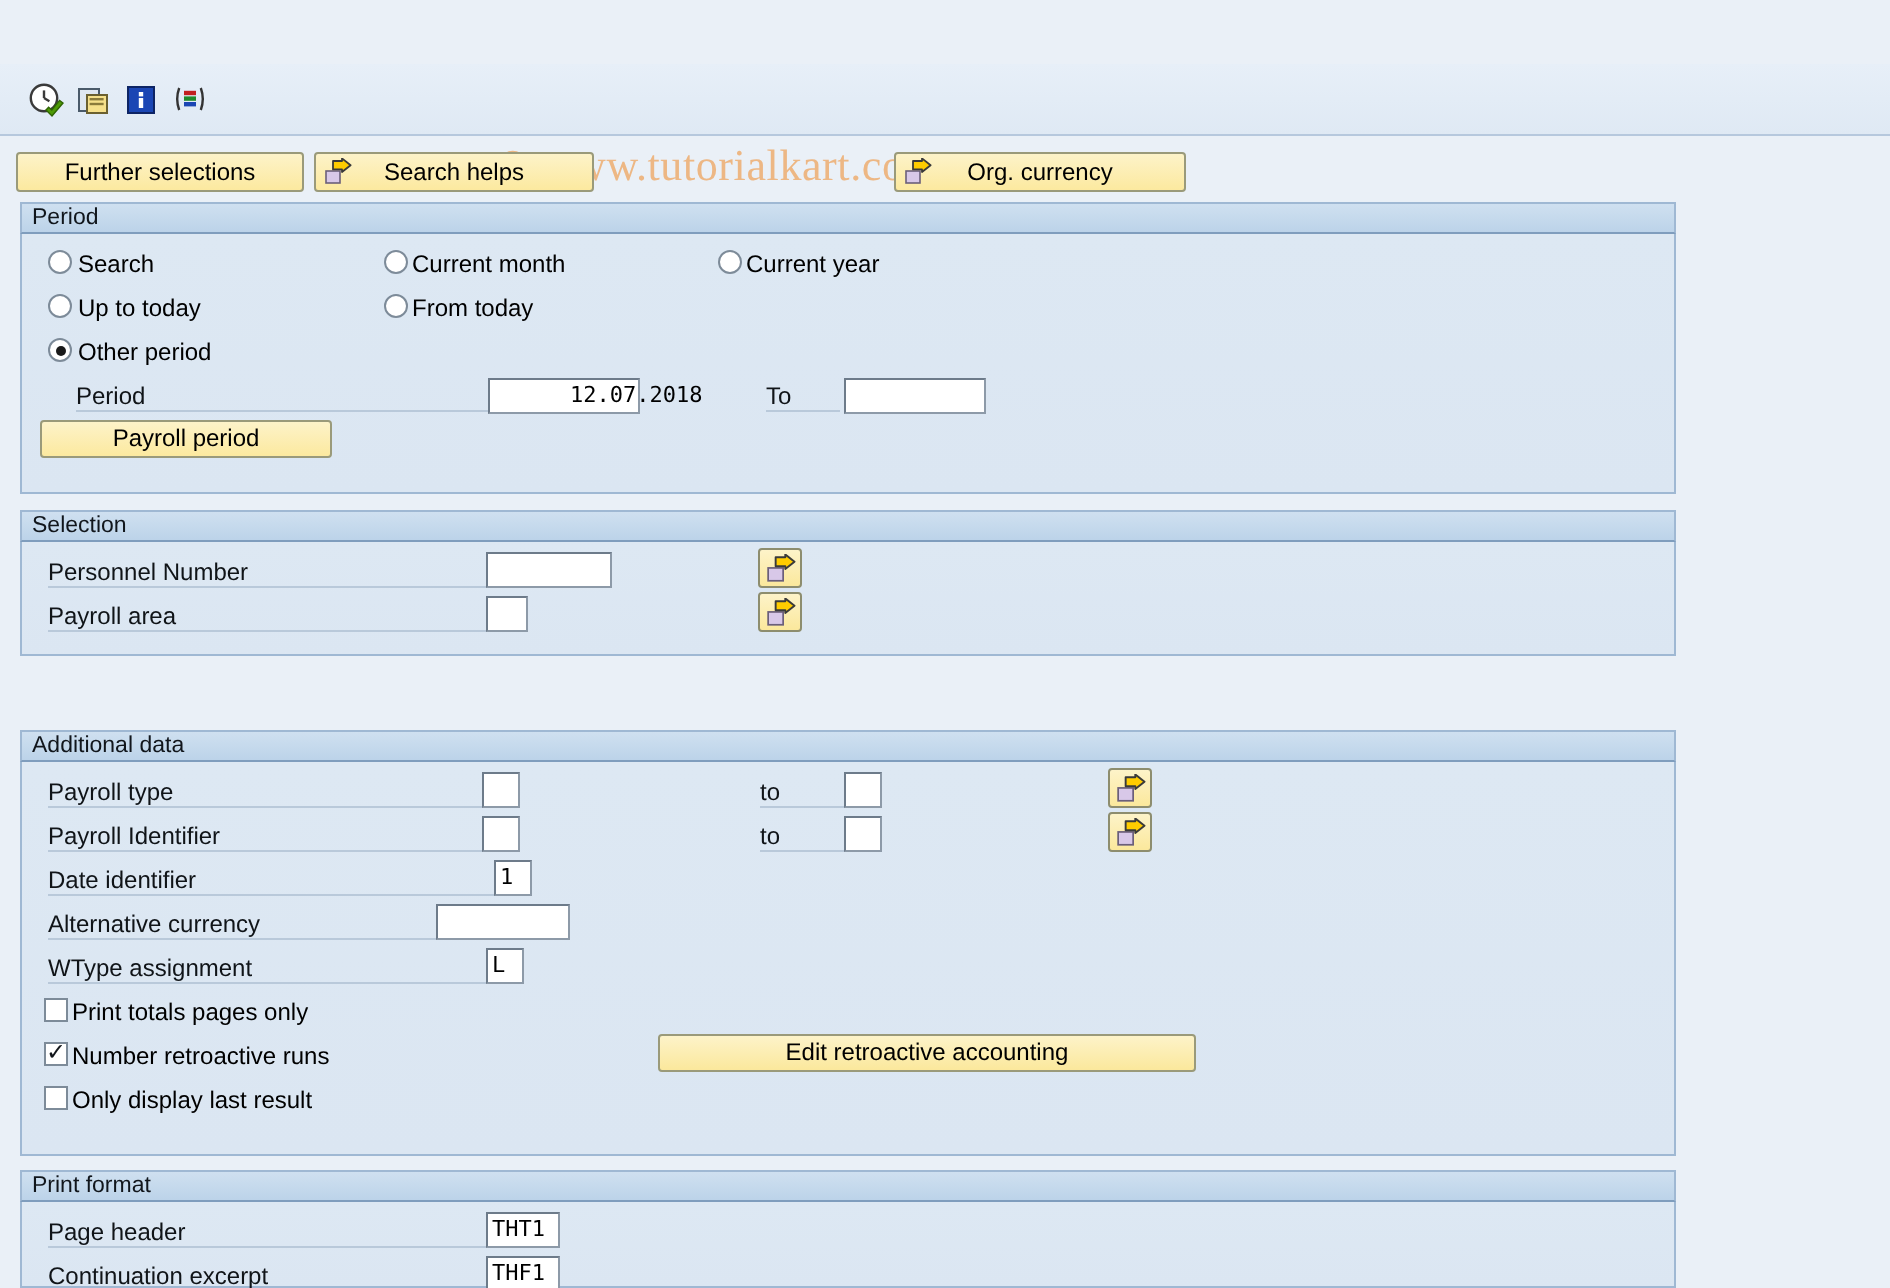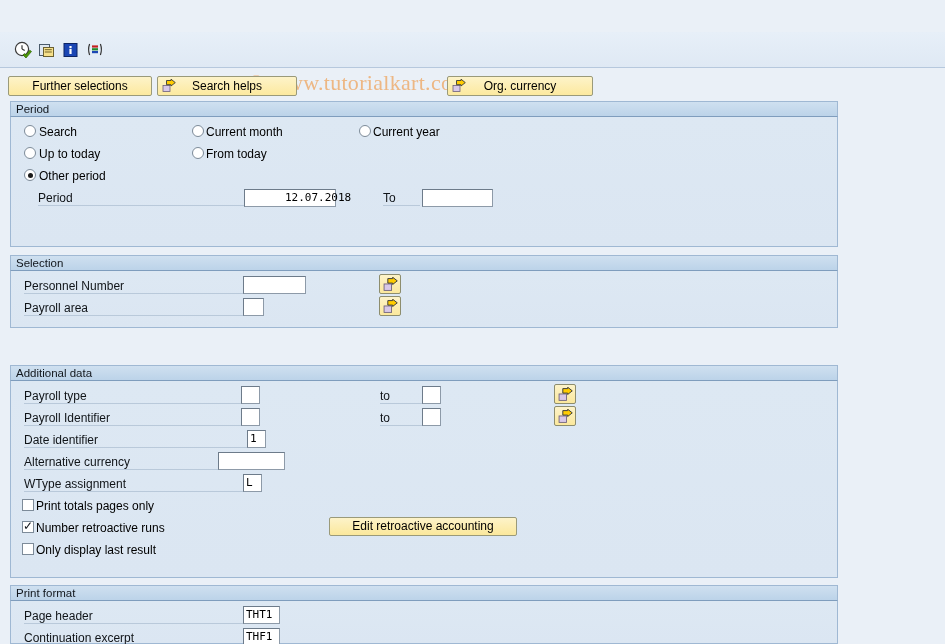--- a/index.html
+++ b/index.html
@@ -262,26 +262,27 @@
   <div class="rlbl" style="left:39px; top:147px;">Up to today</div>
 
   <div class="radio" style="left:192px; top:147px;"></div>
   <div class="rlbl" style="left:206px; top:147px;">From today</div>
 
   <div class="radio on" style="left:24px; top:169px;"></div>
   <div class="rlbl" style="left:39px; top:169px;">Other period</div>
 
   <div class="lbl" style="left:38px; top:191px;">Period</div>
   <div class="lblline" style="left:38px; top:205px; width:206px;"></div>
-  <div class="fld" style="left:244px; top:189px; width:92px;padding-left:40px;">12.07.2018</div>
+  <div class="fld" style="left:244px; top:189px; width:76px;padding-left:40px;">12.07.2018</div>
 
   <div class="lbl" style="left:383px; top:191px;">To</div>
   <div class="lblline" style="left:383px; top:205px; width:37px;"></div>
   <div class="fld" style="left:422px; top:189px; width:71px;"></div>
 
+  <div class="sapbtn" style="left:20px; top:210px; width:146px; height:19px; line-height:17px;">Payroll period</div>
 
   <div class="panel-hd" style="top:255px;">Selection</div>
   <div class="panel" style="top:271px; height:57px;"></div>
 
   <div class="lbl" style="left:24px; top:279px;">Personnel Number</div>
   <div class="lblline" style="left:24px; top:293px; width:219px;"></div>
   <div class="fld" style="left:243px; top:276px; width:63px;"></div>
   <div class="msbtn" style="left:379px; top:274px;">
     <span style="position:absolute; left:3px; top:2px;">
       <svg class="icon-svg" width="15" height="15" viewBox="0 0 14 14">
@@ -351,21 +352,21 @@
   <div class="chk" style="left:22px; top:499px;"></div>
   <div class="clbl" style="left:36px; top:499px;">Print totals pages only</div>
 
   <div class="chk on" style="left:22px; top:521px;"></div>
   <div class="clbl" style="left:36px; top:521px;">Number retroactive runs</div>
 
   <div class="chk" style="left:22px; top:543px;"></div>
   <div class="clbl" style="left:36px; top:543px;">Only display last result</div>
 
 
-  <div class="sapbtn flat" style="left:329px; top:517px; width:188px; height:19px; line-height:17px;">Edit retroactive accounting</div>
+  <div class="sapbtn flat" style="left:329px; top:517px; width:269px; height:19px; line-height:17px;">Edit retroactive accounting</div>
 
   <div class="panel-hd" style="top:585px;">Print format</div>
   <div class="panel" style="top:601px; height:43px;"></div>
 
   <div class="lbl" style="left:24px; top:609px;">Page header</div>
   <div class="lblline" style="left:24px; top:623px; width:219px;"></div>
   <div class="fld" style="left:243px; top:606px; width:37px;">THT1</div>
 
   <div class="lbl" style="left:24px; top:631px;text-align:center;">Continuation excerpt</div>
   <div class="fld" style="left:243px; top:628px; width:37px;">THF1</div>

